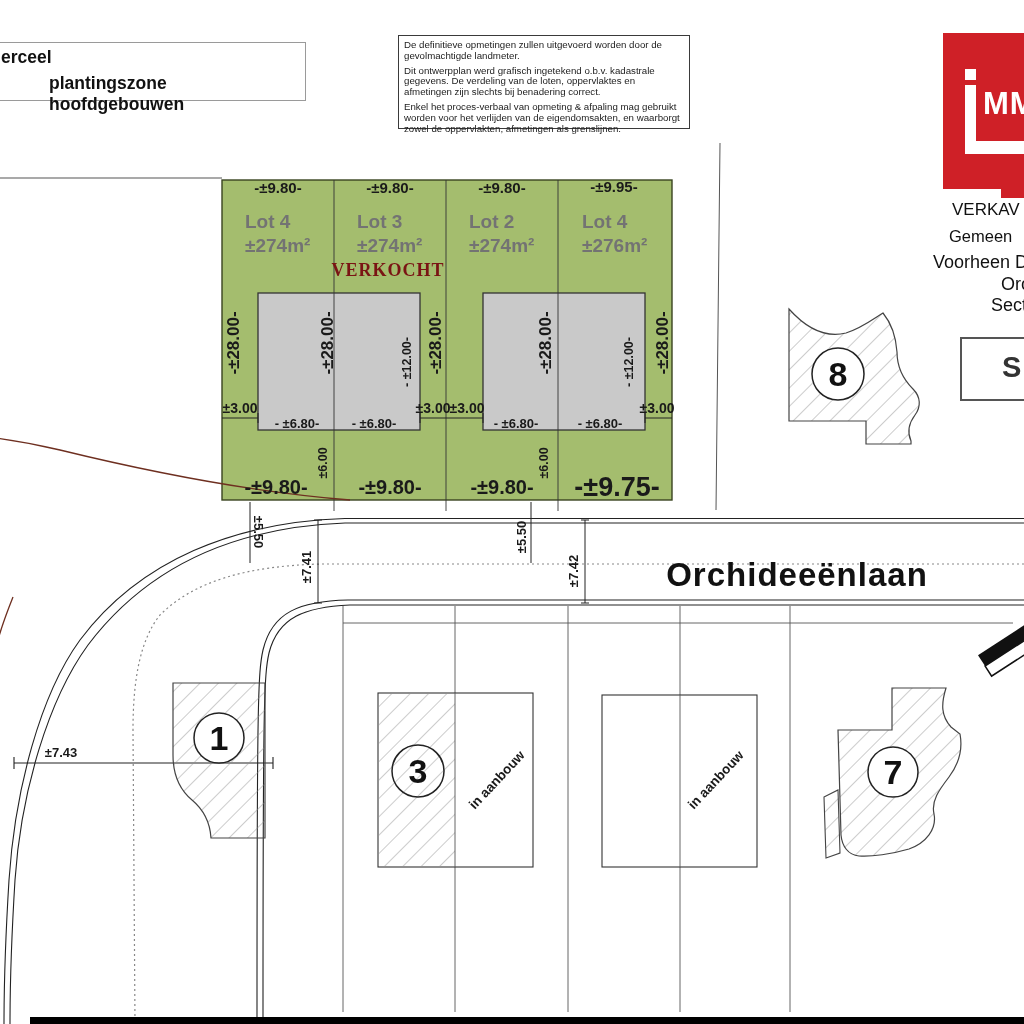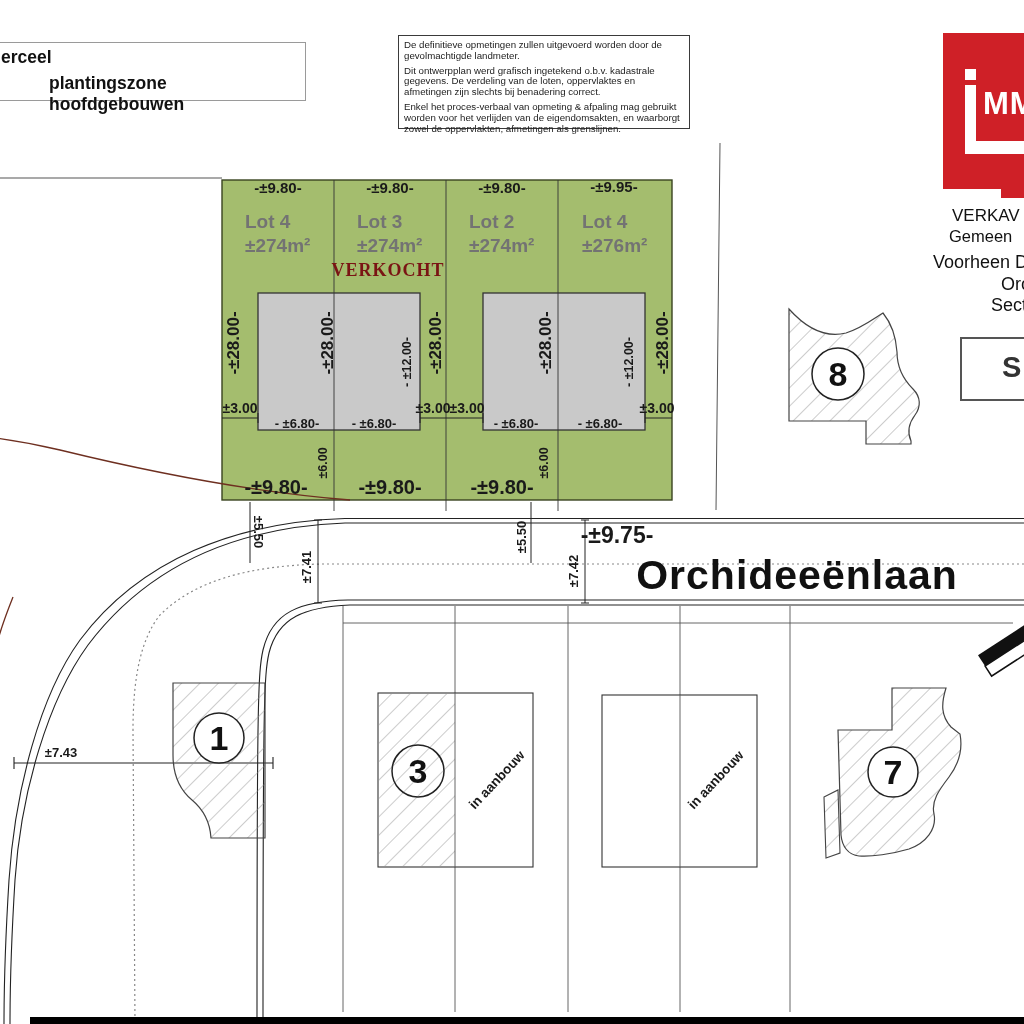--- a/index.html
+++ b/index.html
@@ -25,21 +25,21 @@
   .logo{position:absolute;left:943px;top:33px;width:85px;height:156px;background:#cf2027;overflow:hidden;}
   .logo .idot{position:absolute;left:22px;top:36px;width:11px;height:11px;background:#fff;}
   .logo .istem{position:absolute;left:22px;top:52px;width:11px;height:68px;background:#fff;}
   .logo .lbar{position:absolute;left:22px;top:108px;width:70px;height:13px;background:#fff;}
   .logo .mm{position:absolute;left:40px;top:53px;color:#fff;font-weight:bold;font-size:31px;letter-spacing:1px;}
   .redstrip{position:absolute;left:1001px;top:186px;width:23px;height:12px;background:#cf2027;}
   .rline{position:absolute;font-size:18px;color:#111;white-space:nowrap;}
   .scbox{position:absolute;left:960px;top:337px;width:80px;height:60px;border:2px solid #555;background:#fff;}
   .scbox span{position:absolute;left:40px;top:12px;font-weight:bold;font-size:29px;letter-spacing:2px;color:#333;}
   .street{position:absolute;left:797px;top:575px;transform:translate(-50%,-50%);
-          font-weight:bold;font-size:41px;color:#111;letter-spacing:1px;white-space:nowrap;}
+          font-weight:bold;font-size:33px;color:#111;letter-spacing:1px;white-space:nowrap;}
   .verkocht{position:absolute;left:388px;top:270px;transform:translate(-50%,-50%);
             font-family:"Liberation Serif",serif;font-weight:bold;font-size:18px;
             color:#7a1414;letter-spacing:1px;white-space:nowrap;}
   .botbar{position:absolute;left:30px;top:1017px;width:994px;height:7px;background:#000;}
 </style>
 </head>
 <body>
 
 <div class="page">
 
@@ -125,21 +125,21 @@
   </div>
 
   <div class="logo">
     <div class="idot"></div>
     <div class="istem"></div>
     <div class="lbar"></div>
     <div class="mm">MM</div>
   </div>
   <div class="redstrip"></div>
 
-  <div class="rline" style="left:952px;top:206px;font-size:17px;text-align:right;">VERKAV</div>
+  <div class="rline" style="left:952px;top:200px;font-size:17px;text-align:right;">VERKAV</div>
   <div class="rline" style="left:949px;top:227px;font-size:16.5px;">Gemeen</div>
   <div class="rline" style="left:933px;top:252px;">Voorheen D</div>
   <div class="rline" style="left:1001px;top:274px;">Orc</div>
   <div class="rline" style="left:991px;top:295px;">Sect</div>
 
   <div class="scbox">
     <span>SC</span>
   </div>
 
   <div class="lotlabel" style="left:245px;top:210px;">
@@ -184,21 +184,21 @@
   <div class="lbl" style="left:374px;top:423px;font-size:13px;">- ±6.80-</div>
   <div class="lbl" style="left:516px;top:423px;font-size:13px;">- ±6.80-</div>
   <div class="lbl" style="left:600px;top:423px;font-size:13px;">- ±6.80-</div>
 
   <div class="lbl rotm90" style="left:323px;top:463px;font-size:12.5px;">±6.00</div>
   <div class="lbl rotm90" style="left:544px;top:463px;font-size:12.5px;">±6.00</div>
 
   <div class="lbl" style="left:276px;top:487px;font-size:20px;">-±9.80-</div>
   <div class="lbl" style="left:390px;top:487px;font-size:20px;">-±9.80-</div>
   <div class="lbl" style="left:502px;top:487px;font-size:20px;">-±9.80-</div>
-  <div class="lbl" style="left:617px;top:487px;font-size:23px;margin-top:48px;">-±9.75-</div>
+  <div class="lbl" style="left:617px;top:487px;font-size:27px;">-±9.75-</div>
 
   <div class="lbl rot90" style="left:258px;top:532px;font-size:13px;">±5.50</div>
   <div class="lbl rotm90" style="left:521px;top:537px;font-size:13px;">±5.50</div>
   <div class="lbl rotm90" style="left:306px;top:567px;font-size:13px;">±7.41</div>
   <div class="lbl rotm90" style="left:573px;top:571px;font-size:13px;">±7.42</div>
   <div class="lbl" style="left:61px;top:752px;font-size:13px;">±7.43</div>
 
   <div class="street">Orchideeënlaan</div>
 
   <div class="lbl rotm47" style="left:497px;top:780px;font-size:13.5px;">in aanbouw</div>

